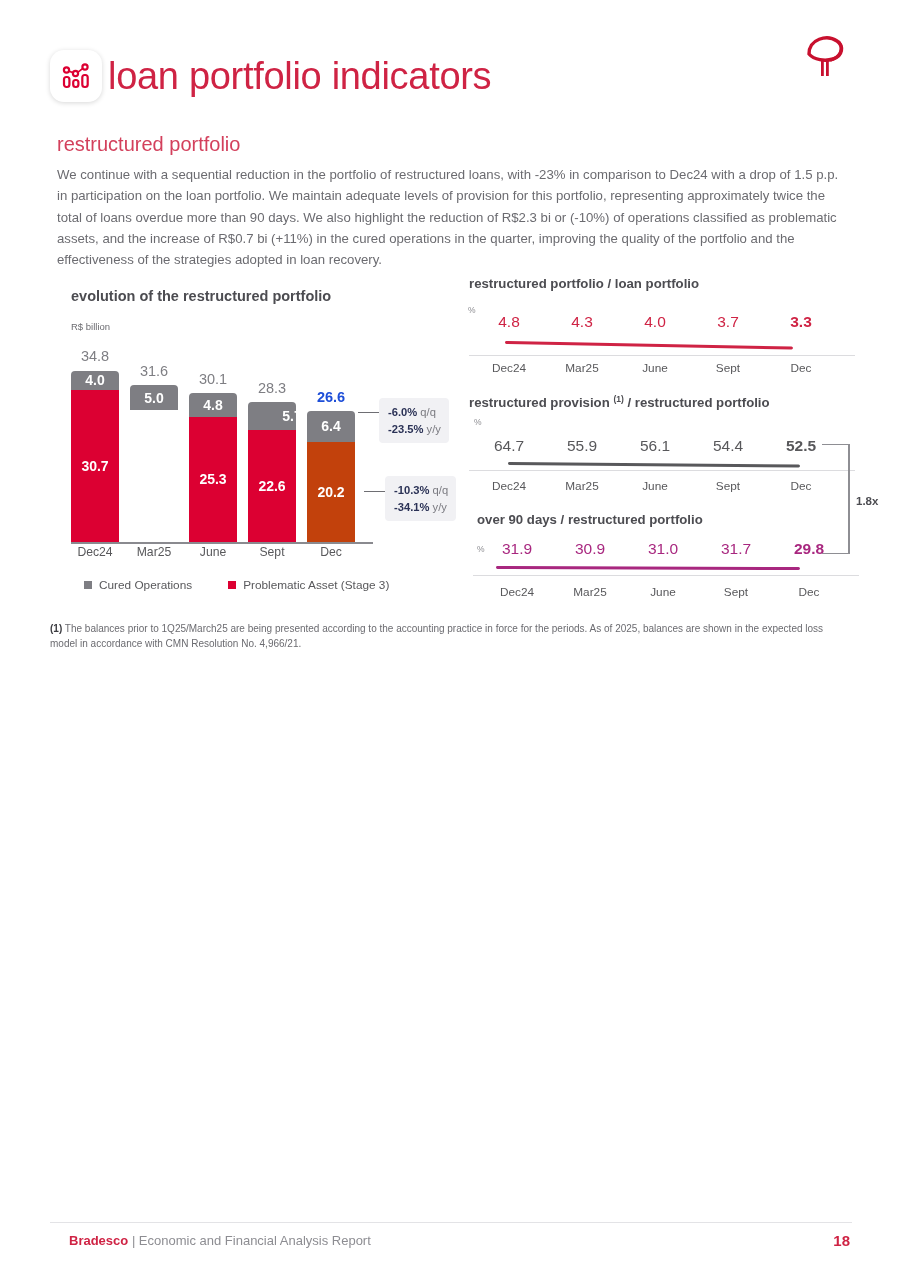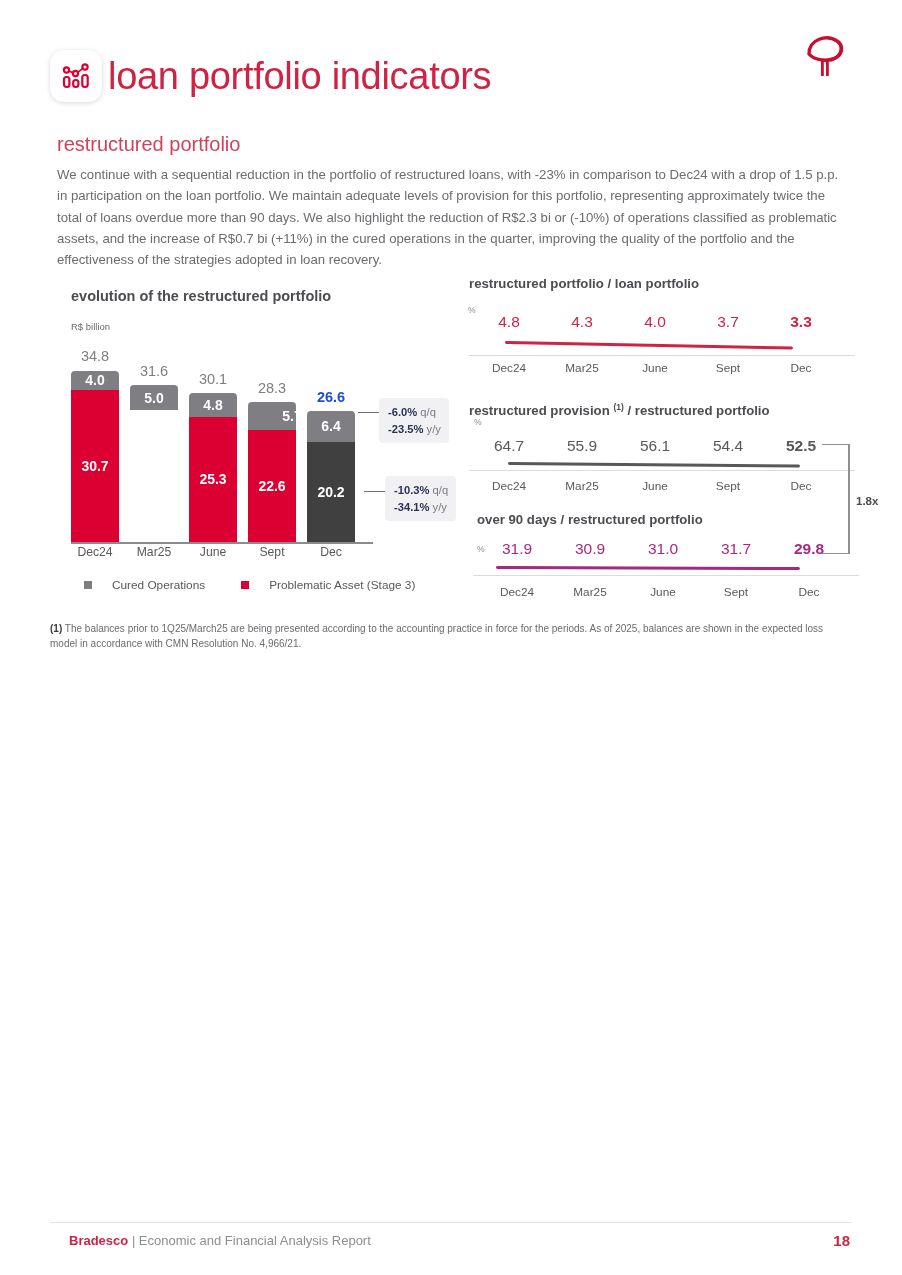--- a/index.html
+++ b/index.html
@@ -67,21 +67,21 @@
   .bar-total.highlight { color: #1d4ed8; font-weight: bold; }
   .axis-line {
     position: absolute; left: 71px; top: 542px; width: 302px; height: 2px;
     background: #8a8a8f;
   }
   .bar-cat {
     position: absolute; top: 545px; width: 60px; text-align: center;
     font-size: 12.2px; color: #58585b;
   }
   .legend { position: absolute; left: 84px; top: 578px; display: flex; gap: 36px; }
-  .legend-item { display: flex; align-items: center; gap: 20px; font-size: 11.8px; color: #58585b; }
+  .legend-item { display: flex; align-items: center; gap: 7px; font-size: 11.8px; color: #58585b; }
   .legend-sw { width: 8px; height: 8px; display: inline-block; }
 
   
   .callout {
     position: absolute; background: #f1f1f4; border-radius: 4px;
     padding: 5px 8px 6px 9px; line-height: 15px; white-space: nowrap;
   }
   .callout b { color: #2b3256; font-size: 11.2px; font-weight: bold; }
   .callout span { color: #7a7a80; font-size: 11.2px; }
   .leader { position: absolute; height: 1.4px; background: #6e6e73; }
@@ -173,21 +173,21 @@
       <div class="bar-col" style="left: 118px; height: 148.77px;">
         <div class="seg-top" style="height: 23.7241px; background: rgb(126, 126, 131);">4.8</div>
         <div class="seg-bot" style="height: 125.046px; background: rgb(220, 0, 50);">25.3</div>
       </div>
       <div class="bar-col" style="left: 177px; height: 139.874px;">
         <div class="seg-top" style="height: 28.1724px; background: rgb(126, 126, 131); padding-left: 40px;">5.7</div>
         <div class="seg-bot" style="height: 111.701px; background: rgb(220, 0, 50);">22.6</div>
       </div>
       <div class="bar-col" style="left: 236px; height: 131.471px;">
         <div class="seg-top" style="height: 31.6322px; background: rgb(126, 126, 131);">6.4</div>
-        <div class="seg-bot" style="height: 99.8391px; background: #404040; font-weight: bold;">20.2</div>
+        <div class="seg-bot" style="height: 99.8391px; background: #c2410c; font-weight: bold;">20.2</div>
       </div>
     </div>
   <div class="axis-line"></div>
   <div id="bar-cats">
       <div class="bar-cat" style="left: 65px;">Dec24</div>
       <div class="bar-cat" style="left: 124px;">Mar25</div>
       <div class="bar-cat" style="left: 183px;">June</div>
       <div class="bar-cat" style="left: 242px;">Sept</div>
       <div class="bar-cat" style="left: 301px;">Dec</div>
     </div>
@@ -234,21 +234,21 @@
       <div class="mini-val" style="left: 618px; top: 313px; color: rgb(207, 35, 68);">4.0</div>
       <div class="mini-cat" style="left: 618px; top: 361px;">June</div>
       <div class="mini-val" style="left: 691px; top: 313px; color: rgb(207, 35, 68);">3.7</div>
       <div class="mini-cat" style="left: 691px; top: 361px;">Sept</div>
       <div class="mini-val bold" style="left: 764px; top: 313px; color: rgb(207, 35, 68);">3.3</div>
       <div class="mini-cat" style="left: 764px; top: 361px;">Dec</div>
       <div class="mini-line" style="left: 505px; top: 341px; width: 288px; background: rgb(207, 35, 68); transform: rotate(1.1deg); transform-origin: left center;"></div>
       <div class="mini-axis" style="left: 469px; top: 355px; width: 386px;"></div>
     </div>
 
-  <div class="panel" style="left:469px; top:394px; width:400px;margin-top:8px;">
+  <div class="panel" style="left:469px; top:394px; width:400px;">
     <div class="panel-title"><span>restructured provision </span><sup>(1)</sup><span> / restructured portfolio</span></div>
   </div>
   <div class="pct-mark" style="left:474px; top:417px;">%</div>
   <div id="p2">
       <div class="mini-val" style="left: 472px; top: 437px; color: rgb(88, 88, 91);">64.7</div>
       <div class="mini-cat" style="left: 472px; top: 479px;">Dec24</div>
       <div class="mini-val" style="left: 545px; top: 437px; color: rgb(88, 88, 91);">55.9</div>
       <div class="mini-cat" style="left: 545px; top: 479px;">Mar25</div>
       <div class="mini-val" style="left: 618px; top: 437px; color: rgb(88, 88, 91);">56.1</div>
       <div class="mini-cat" style="left: 618px; top: 479px;">June</div>

